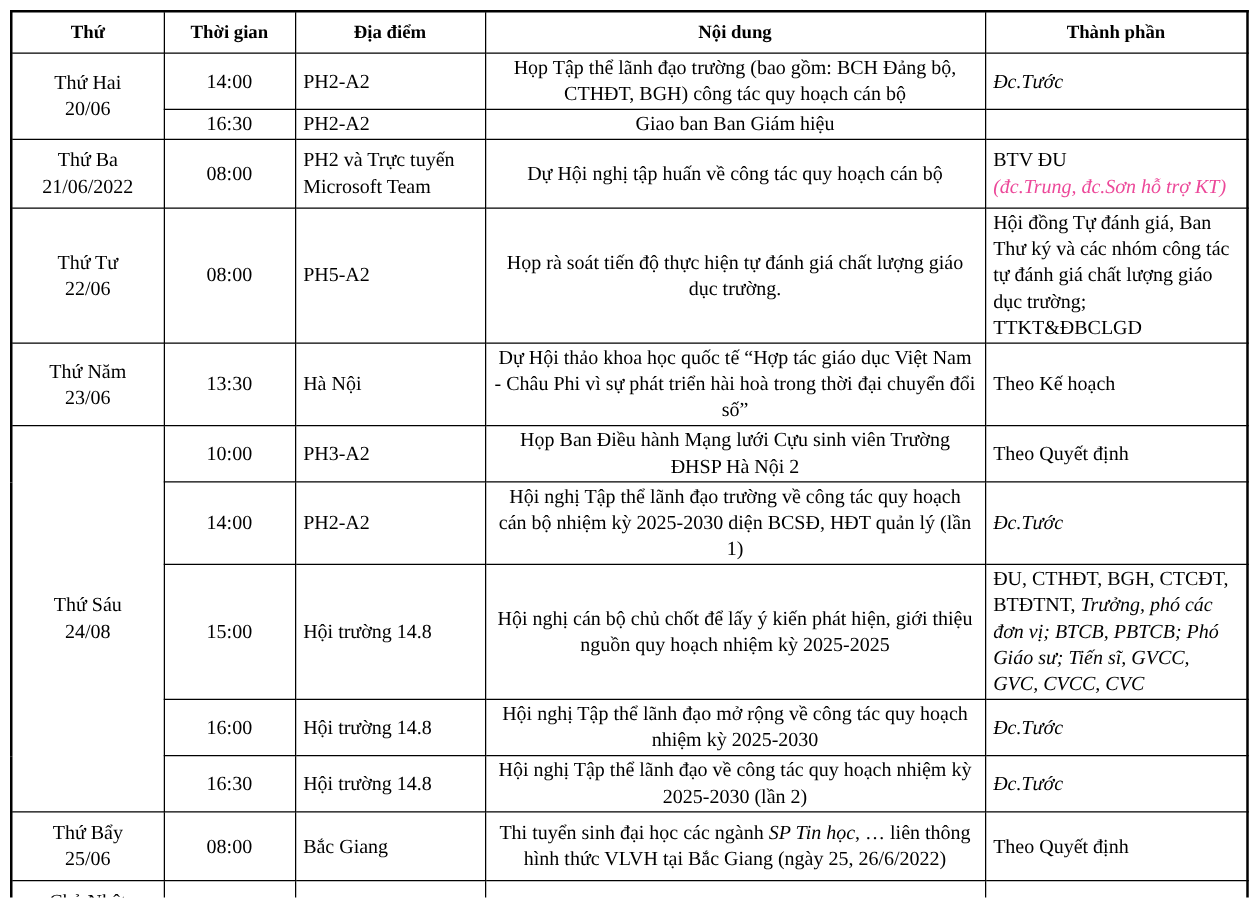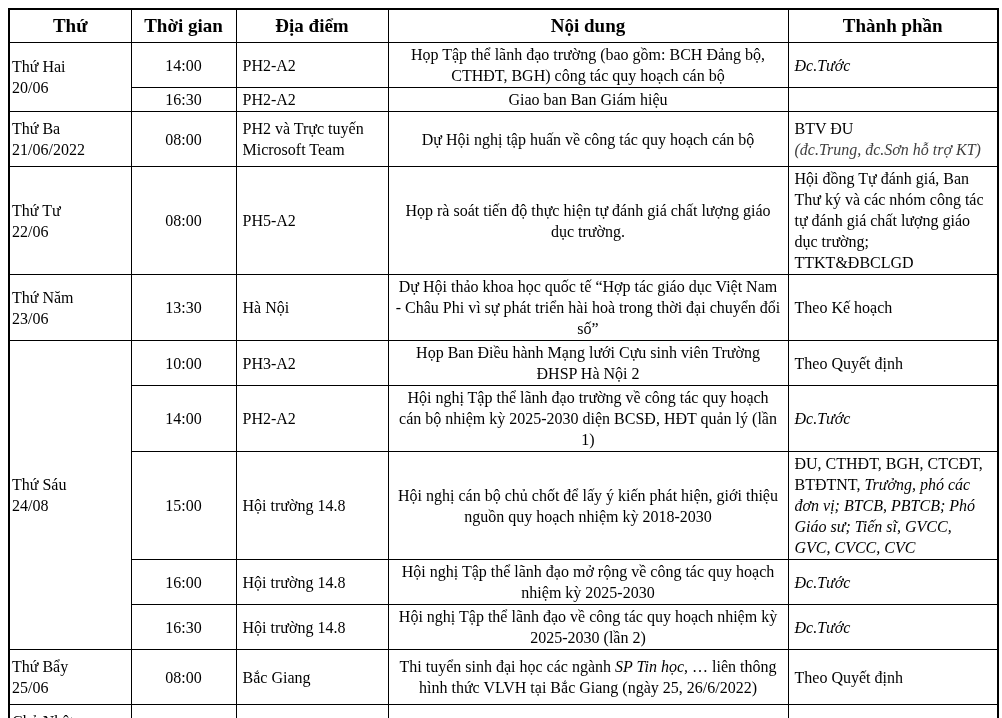--- a/index.html
+++ b/index.html
@@ -24,28 +24,28 @@
   col.c-part { width: 210px; }
   th, td {
     border: 1px solid #000000;
     font-size: 16px;
     line-height: 21px;
     vertical-align: middle;
     overflow: hidden;
     word-wrap: break-word;
   }
   th {
-    font-size: 19px;
+    font-size: 15px;
     font-weight: bold;
     text-align: center;
     padding: 5px 2px;
     line-height: 22px;
   }
   td { padding: 1px 6px; }
-  td.day  { text-align: left; padding: 6px 2px; }
+  td.day  { text-align: center; padding: 6px 2px; }
   td.time { text-align: center; }
   td.loc  { text-align: left; margin-left: 15px; }
   td.content { text-align: center; }
   td.part { text-align: left; }
   .seg.normal { font-weight: normal; font-style: normal; }
   .seg.bold-italic { font-weight: normal; font-style: italic; }
   .seg.red-italic { font-style: italic; font-weight: normal; }
 </style>
 </head>
 <body>
@@ -87,21 +87,21 @@
       <tr>
         <td class="day" rowspan="1">
           <div>Thứ Ba</div>
           <div>21/06/2022</div>
         </td>
         <td class="time">08:00</td>
         <td class="loc">PH2 và Trực tuyến Microsoft Team</td>
         <td class="content"><span class="seg normal">Dự Hội nghị tập huấn về công tác quy hoạch cán bộ</span></td>
         <td class="part">
           <div class="seg normal">BTV ĐU</div>
-          <div class="seg red-italic" style="color: #404040;">(đc.Trung, đc.Sơn hỗ trợ KT)</div>
+          <div class="seg red-italic" style="color: #ec4899;">(đc.Trung, đc.Sơn hỗ trợ KT)</div>
         </td>
       </tr>
       <tr>
         <td class="day" rowspan="1">
           <div>Thứ Tư</div>
           <div>22/06</div>
         </td>
         <td class="time">08:00</td>
         <td class="loc">PH5-A2</td>
         <td class="content"><span class="seg normal">Họp rà soát tiến độ thực hiện tự đánh giá chất lượng giáo dục trường.</span></td>
@@ -129,21 +129,21 @@
       </tr>
       <tr>
         <td class="time">14:00</td>
         <td class="loc">PH2-A2</td>
         <td class="content"><span class="seg normal">Hội nghị Tập thể lãnh đạo trường về công tác quy hoạch cán bộ nhiệm kỳ 2025-2030 diện BCSĐ, HĐT quản lý (lần 1)</span></td>
         <td class="part"><span class="seg bold-italic">Đc.Tước</span></td>
       </tr>
       <tr>
         <td class="time">15:00</td>
         <td class="loc">Hội trường 14.8</td>
-        <td class="content"><span class="seg normal">Hội nghị cán bộ chủ chốt để lấy ý kiến phát hiện, giới thiệu nguồn quy hoạch nhiệm kỳ 2018-2030</span></td>
+        <td class="content"><span class="seg normal">Hội nghị cán bộ chủ chốt để lấy ý kiến phát hiện, giới thiệu nguồn quy hoạch nhiệm kỳ 2025-2025</span></td>
         <td class="part"><span class="seg normal">ĐU, CTHĐT, BGH, CTCĐT, BTĐTNT, </span><span class="seg bold-italic">Trưởng, phó các đơn vị; BTCB, PBTCB; Phó Giáo sư; Tiến sĩ, GVCC, GVC, CVCC, CVC</span></td>
       </tr>
       <tr>
         <td class="time">16:00</td>
         <td class="loc">Hội trường 14.8</td>
         <td class="content"><span class="seg normal">Hội nghị Tập thể lãnh đạo mở rộng về công tác quy hoạch nhiệm kỳ 2025-2030</span></td>
         <td class="part"><span class="seg bold-italic">Đc.Tước</span></td>
       </tr>
       <tr>
         <td class="time">16:30</td>

